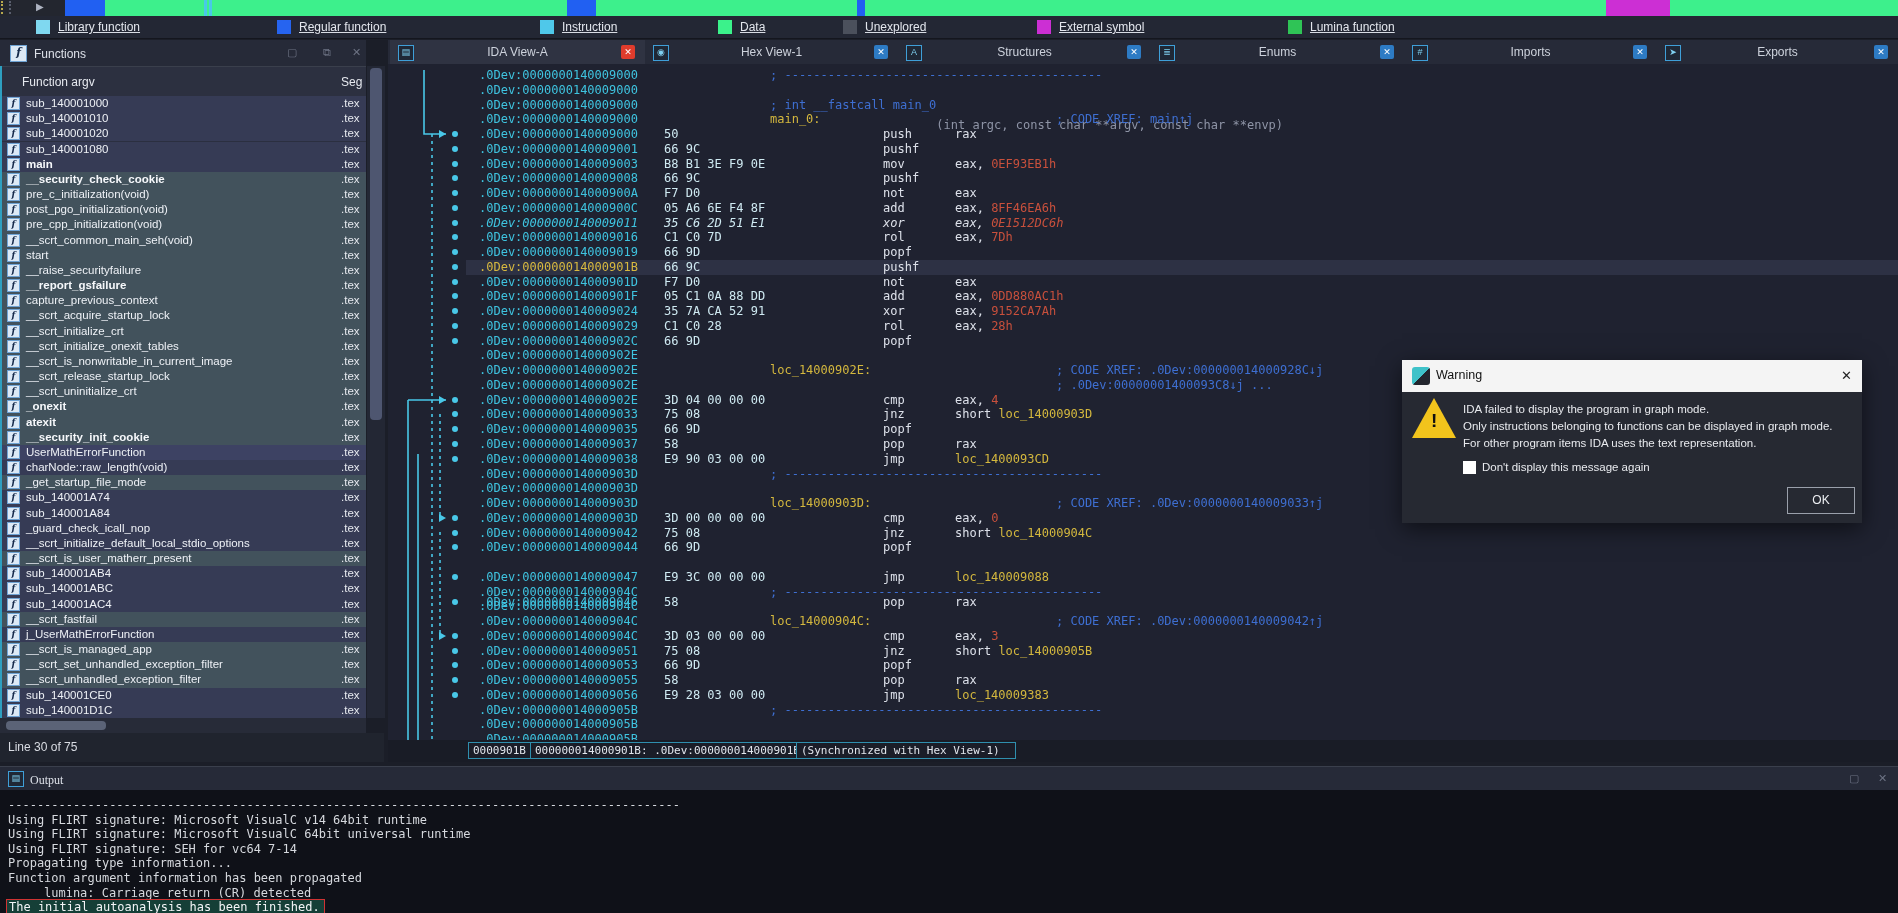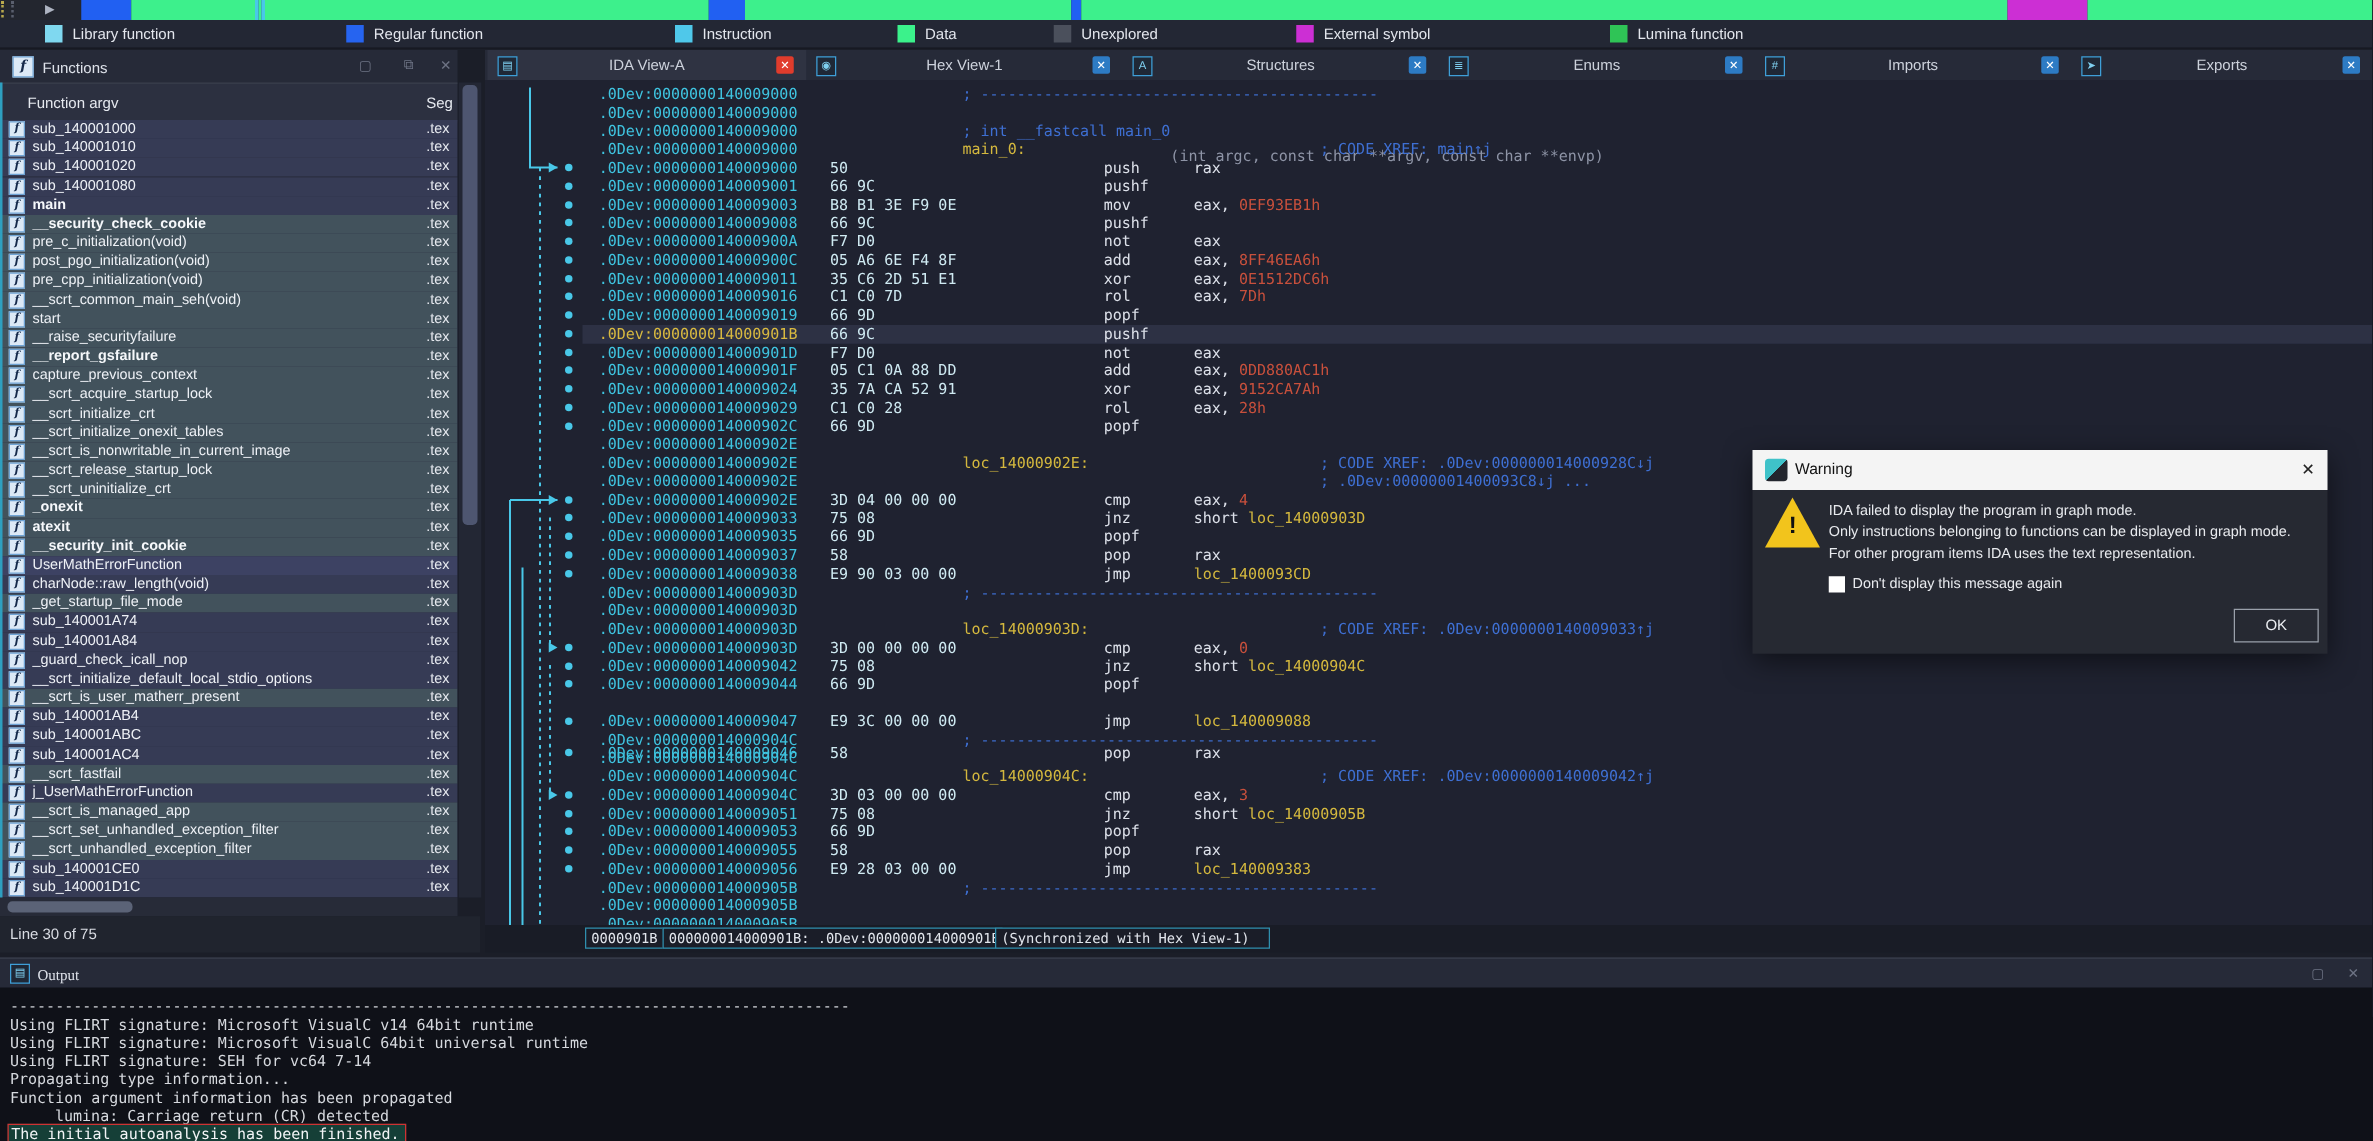--- a/index.html
+++ b/index.html
@@ -5,21 +5,21 @@
   html,body{margin:0;padding:0;background:#14161e;}
   #app{position:relative;width:1898px;height:913px;background:#1b1e28;overflow:hidden;
        font-family:"Liberation Sans",sans-serif;color:#d8dce4;}
   
   #navband{position:absolute;left:0;top:0;width:1898px;height:16px;background:#23262f;}
   .seg{position:absolute;top:0;height:16px;}
   #band-handle{position:absolute;left:1px;top:1px;width:6px;height:36px;border-left:2px dotted #b9a94d;border-right:2px dotted #5a5f6e;}
   #band-arrow{position:absolute;left:36px;top:1px;font-size:10px;color:#aeb4c2;}
   
   #legend{position:absolute;left:0;top:16px;width:1898px;height:22px;background:#232734;border-bottom:1px solid #14161e;}
-  .legend-item{position:absolute;top:3px;display:flex;align-items:center;gap:8px;height:16px;}
+  .legend-item{position:absolute;top:3px;display:flex;align-items:center;gap:8px;height:16px;text-decoration:underline;}
   .sw{width:14px;height:14px;}
   .legend-label{font-size:12px;color:#e3e6ed;white-space:nowrap;}
   
   #fn-header{position:absolute;left:0;top:40px;width:366px;height:26px;background:#262a38;}
   .panel-title{font-size:12px;color:#dde1e9;}
   .ficon{display:inline-block;width:15px;height:15px;background:#dce9f6;border:1px solid #6fa3d4;
          color:#15294a;font:italic bold 11px "DejaVu Serif",serif;text-align:center;line-height:14px;}
   .chrome{position:absolute;top:6px;font-size:11px;color:#6d7384;}
   
   #tabbar{position:absolute;left:388px;top:40px;width:1510px;height:24px;background:#262a38;border-bottom:1px solid #1a1d26;}
@@ -434,21 +434,21 @@
         <div class="dline" style="top: 4px;"><span class="dcol c-addr" style="left: 13px;">.0Dev:0000000140009000</span><span class="dcol b" style="left: 304px;">; --------------------------------------------</span></div>
         <div class="dline" style="top: 18.76px;"><span class="dcol c-addr" style="left: 13px;">.0Dev:0000000140009000</span></div>
         <div class="dline" style="top: 33.52px;"><span class="dcol c-addr" style="left: 13px;">.0Dev:0000000140009000</span><span class="dcol b" style="left: 304px;">; int __fastcall main_0</span><span class="dcol g" style="left: 470.29px; margin-top: 20px;">(int argc, const char **argv, const char **envp)</span></div>
         <div class="dline" style="top: 48.28px;"><span class="dcol c-addr" style="left: 13px;">.0Dev:0000000140009000</span><span class="dcol c-lbl" style="left: 304px;">main_0:</span><span class="dcol b" style="left: 590px;">; CODE XREF: main↑j</span></div>
         <div class="dline" style="top: 63.04px;"><span class="ldot"></span><span class="dcol c-addr" style="left: 13px;">.0Dev:0000000140009000</span><span class="dcol c-bytes" style="left: 198px;">50</span><span class="dcol c-mnem" style="left: 417px;">push</span><span class="dcol w" style="left: 489px;">rax</span></div>
         <div class="dline" style="top: 77.8px;"><span class="ldot"></span><span class="dcol c-addr" style="left: 13px;">.0Dev:0000000140009001</span><span class="dcol c-bytes" style="left: 198px;">66 9C</span><span class="dcol c-mnem" style="left: 417px;">pushf</span></div>
         <div class="dline" style="top: 92.56px;"><span class="ldot"></span><span class="dcol c-addr" style="left: 13px;">.0Dev:0000000140009003</span><span class="dcol c-bytes" style="left: 198px;">B8 B1 3E F9 0E</span><span class="dcol c-mnem" style="left: 417px;">mov</span><span class="dcol w" style="left: 489px;">eax, </span><span class="dcol n" style="left: 525.15px;">0EF93EB1h</span></div>
         <div class="dline" style="top: 107.32px;"><span class="ldot"></span><span class="dcol c-addr" style="left: 13px;">.0Dev:0000000140009008</span><span class="dcol c-bytes" style="left: 198px;">66 9C</span><span class="dcol c-mnem" style="left: 417px;">pushf</span></div>
         <div class="dline" style="top: 122.08px;"><span class="ldot"></span><span class="dcol c-addr" style="left: 13px;">.0Dev:000000014000900A</span><span class="dcol c-bytes" style="left: 198px;">F7 D0</span><span class="dcol c-mnem" style="left: 417px;">not</span><span class="dcol w" style="left: 489px;">eax</span></div>
         <div class="dline" style="top: 136.84px;"><span class="ldot"></span><span class="dcol c-addr" style="left: 13px;">.0Dev:000000014000900C</span><span class="dcol c-bytes" style="left: 198px;">05 A6 6E F4 8F</span><span class="dcol c-mnem" style="left: 417px;">add</span><span class="dcol w" style="left: 489px;">eax, </span><span class="dcol n" style="left: 525.15px;">8FF46EA6h</span></div>
-        <div class="dline" style="top: 151.6px;"><span class="ldot"></span><span class="dcol c-addr" style="left: 13px;">.0Dev:0000000140009011</span><span class="dcol c-bytes" style="left: 198px;">35 C6 2D 51 E1</span><span class="dcol c-mnem" style="left: 417px;">xor</span><span class="dcol w" style="left: 489px;">eax, </span><span class="dcol n" style="left: 525.15px;">0E1512DC6h</span></div>
+        <div class="dline" style="top: 151.6px; font-style: italic;"><span class="ldot"></span><span class="dcol c-addr" style="left: 13px;">.0Dev:0000000140009011</span><span class="dcol c-bytes" style="left: 198px;">35 C6 2D 51 E1</span><span class="dcol c-mnem" style="left: 417px;">xor</span><span class="dcol w" style="left: 489px;">eax, </span><span class="dcol n" style="left: 525.15px;">0E1512DC6h</span></div>
         <div class="dline" style="top: 166.36px;"><span class="ldot"></span><span class="dcol c-addr" style="left: 13px;">.0Dev:0000000140009016</span><span class="dcol c-bytes" style="left: 198px;">C1 C0 7D</span><span class="dcol c-mnem" style="left: 417px;">rol</span><span class="dcol w" style="left: 489px;">eax, </span><span class="dcol n" style="left: 525.15px;">7Dh</span></div>
         <div class="dline" style="top: 181.12px;"><span class="ldot"></span><span class="dcol c-addr" style="left: 13px;">.0Dev:0000000140009019</span><span class="dcol c-bytes" style="left: 198px;">66 9D</span><span class="dcol c-mnem" style="left: 417px;">popf</span></div>
         <div class="dline hl" style="top: 195.88px;"><span class="ldot"></span><span class="dcol c-addr-cur" style="left: 13px;">.0Dev:000000014000901B</span><span class="dcol c-bytes" style="left: 198px;">66 9C</span><span class="dcol c-mnem" style="left: 417px;">pushf</span></div>
         <div class="dline" style="top: 210.64px;"><span class="ldot"></span><span class="dcol c-addr" style="left: 13px;">.0Dev:000000014000901D</span><span class="dcol c-bytes" style="left: 198px;">F7 D0</span><span class="dcol c-mnem" style="left: 417px;">not</span><span class="dcol w" style="left: 489px;">eax</span></div>
         <div class="dline" style="top: 225.4px;"><span class="ldot"></span><span class="dcol c-addr" style="left: 13px;">.0Dev:000000014000901F</span><span class="dcol c-bytes" style="left: 198px;">05 C1 0A 88 DD</span><span class="dcol c-mnem" style="left: 417px;">add</span><span class="dcol w" style="left: 489px;">eax, </span><span class="dcol n" style="left: 525.15px;">0DD880AC1h</span></div>
         <div class="dline" style="top: 240.16px;"><span class="ldot"></span><span class="dcol c-addr" style="left: 13px;">.0Dev:0000000140009024</span><span class="dcol c-bytes" style="left: 198px;">35 7A CA 52 91</span><span class="dcol c-mnem" style="left: 417px;">xor</span><span class="dcol w" style="left: 489px;">eax, </span><span class="dcol n" style="left: 525.15px;">9152CA7Ah</span></div>
         <div class="dline" style="top: 254.92px;"><span class="ldot"></span><span class="dcol c-addr" style="left: 13px;">.0Dev:0000000140009029</span><span class="dcol c-bytes" style="left: 198px;">C1 C0 28</span><span class="dcol c-mnem" style="left: 417px;">rol</span><span class="dcol w" style="left: 489px;">eax, </span><span class="dcol n" style="left: 525.15px;">28h</span></div>
         <div class="dline" style="top: 269.68px;"><span class="ldot"></span><span class="dcol c-addr" style="left: 13px;">.0Dev:000000014000902C</span><span class="dcol c-bytes" style="left: 198px;">66 9D</span><span class="dcol c-mnem" style="left: 417px;">popf</span></div>
         <div class="dline" style="top: 284.44px;"><span class="dcol c-addr" style="left: 13px;">.0Dev:000000014000902E</span></div>
         <div class="dline" style="top: 299.2px;"><span class="dcol c-addr" style="left: 13px;">.0Dev:000000014000902E</span><span class="dcol c-lbl" style="left: 304px;">loc_14000902E:</span><span class="dcol b" style="left: 590px;">; CODE XREF: .0Dev:000000014000928C↓j</span></div>

